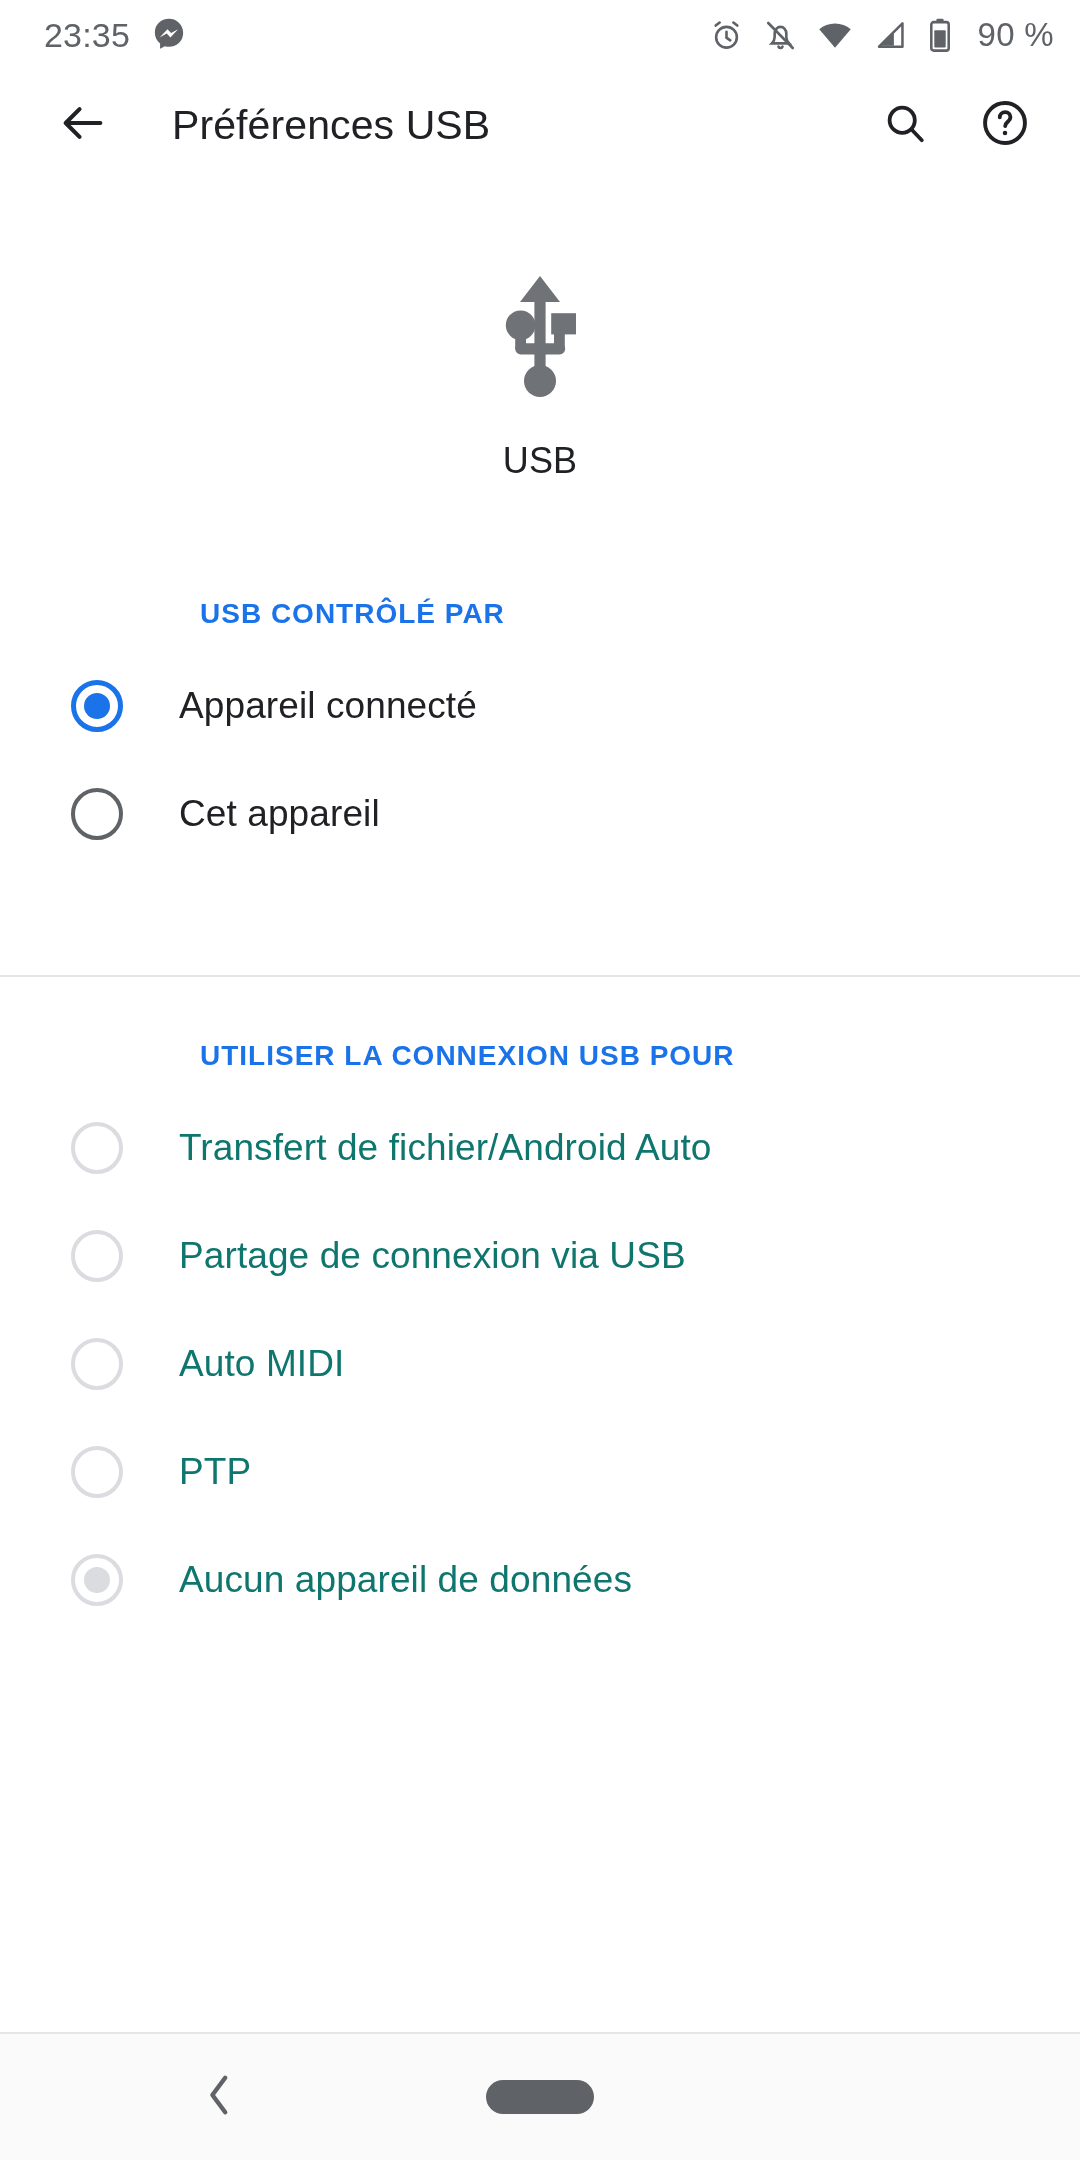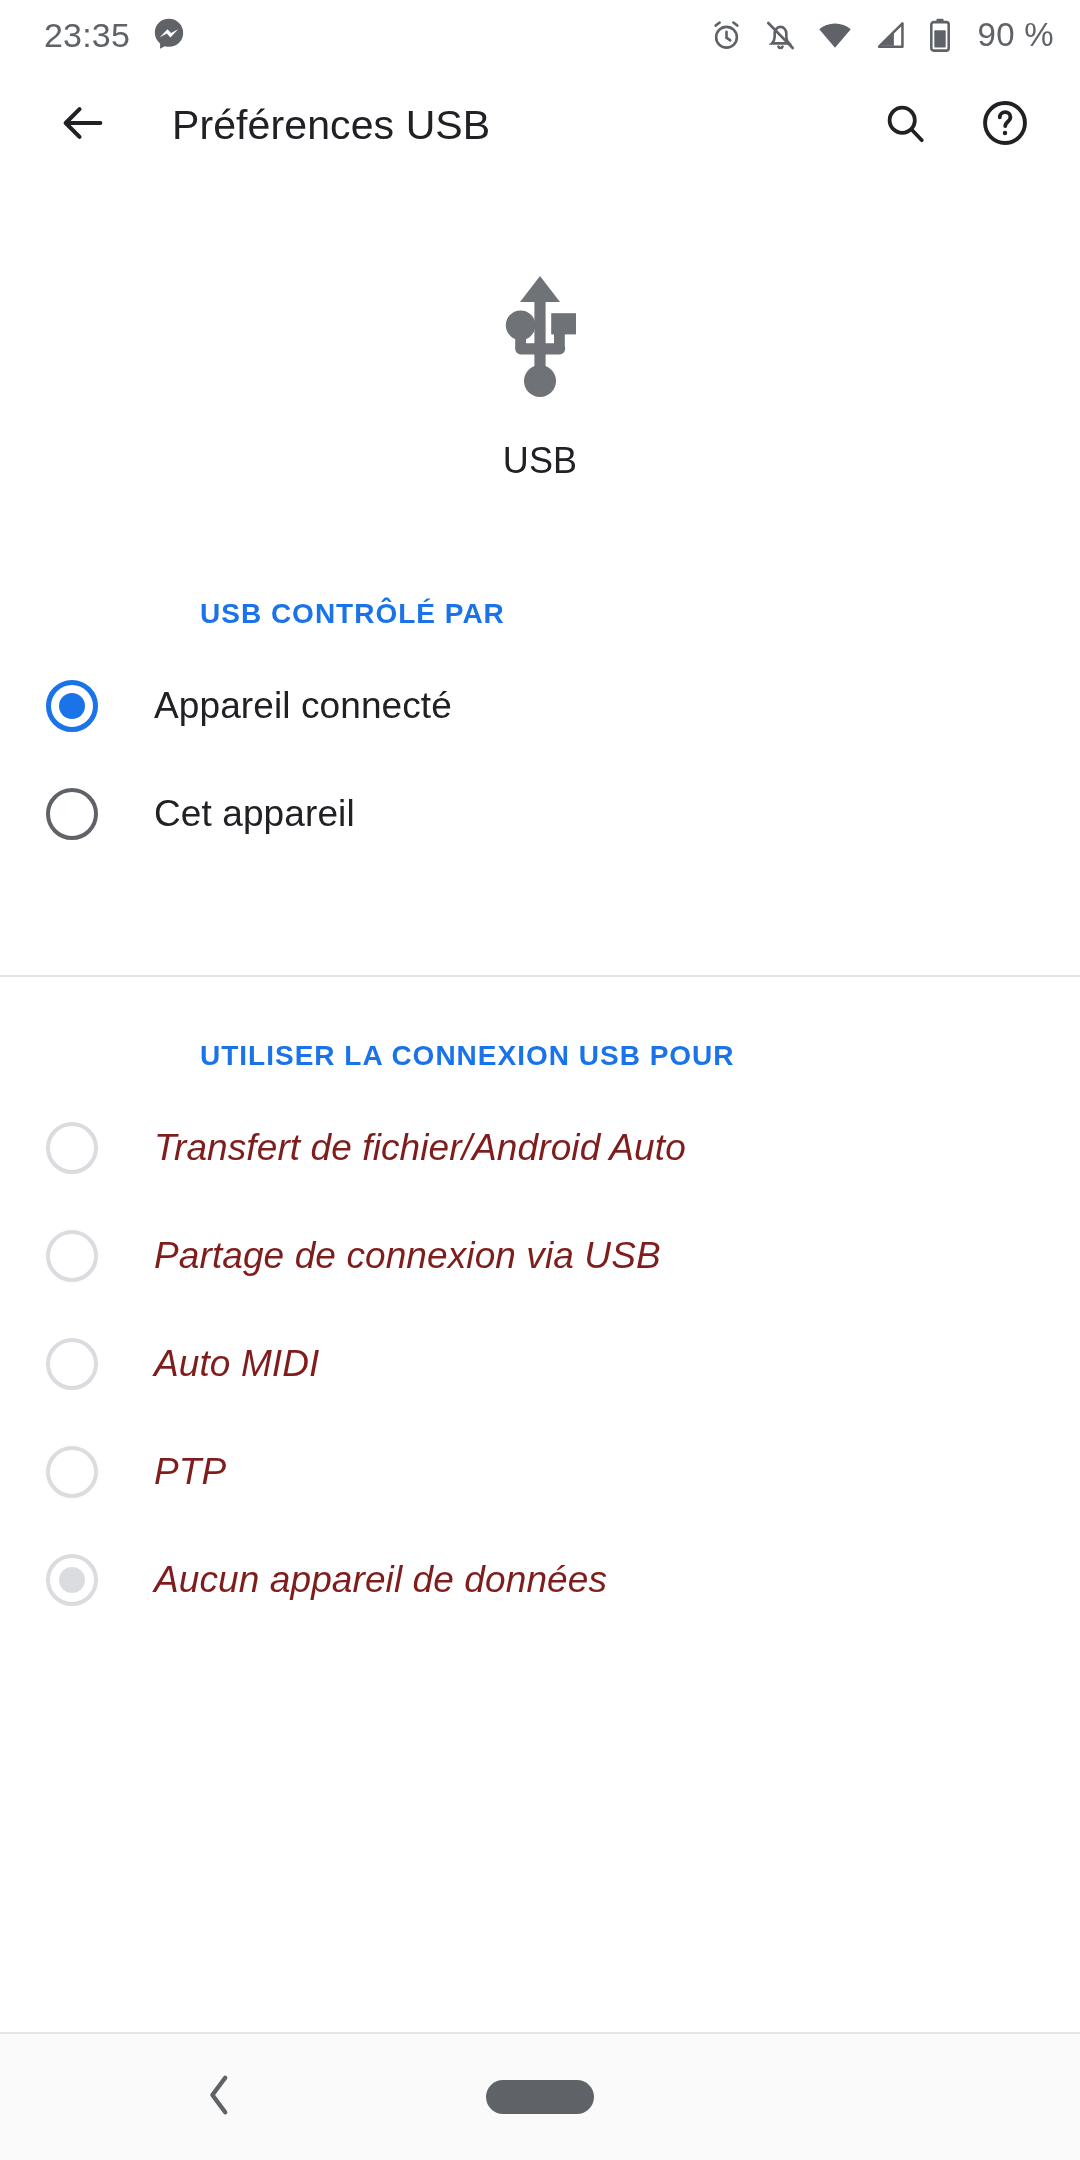--- a/index.html
+++ b/index.html
@@ -46,21 +46,21 @@
   .hero-label {
     margin-top:42px; font-size:36px; color:#202124; letter-spacing:0.2px;
   }
 
   
   .section { position:absolute; left:0; width:1080px; }
   .section-title {
     font-size:28px; font-weight:bold; color:#1a73e8;
     letter-spacing:1.0px; padding-left:200px;
   }
-  .opt-list { margin-top:22px; }
+  .opt-list { margin-top:22px;padding-left:25px; }
   .opt-row {
     display:flex; align-items:center; height:108px; padding-left:46px;
   }
   .radio { width:52px; height:52px; position:relative; flex:0 0 52px; }
   .radio .ring {
     position:absolute; inset:0; border-radius:50%;
     border:4px solid #5f6368; box-sizing:border-box;
   }
   .radio .dot {
     position:absolute; left:50%; top:50%; width:26px; height:26px;
@@ -70,21 +70,21 @@
   .radio.checked .dot { background:#1a73e8; }
   .opt-label {
     margin-left:56px; font-size:37px; color:#202124; letter-spacing:0.1px;
     white-space:nowrap;
   }
 
   
   .opt-row.disabled .radio .ring { border-color:#dadce0; border-width:4px; }
   .opt-row.disabled .radio.checked .ring { border-color:#dadce0; border-width:4px; }
   .opt-row.disabled .radio.checked .dot { background:#dadce0; }
-  .opt-row.disabled .opt-label { color:#7f1d1d;font-style:italic; }
+  .opt-row.disabled .opt-label { color:#0f766e; }
 
   .divider {
     position:absolute; left:0; width:1080px; height:2px; background:#e3e4e8;
   }
 
   
   .nav-bar {
     position:absolute; bottom:0; left:0; width:1080px; height:128px;
     background:#fafafa; border-top:2px solid #e4e5e7;
     display:flex; align-items:center;

